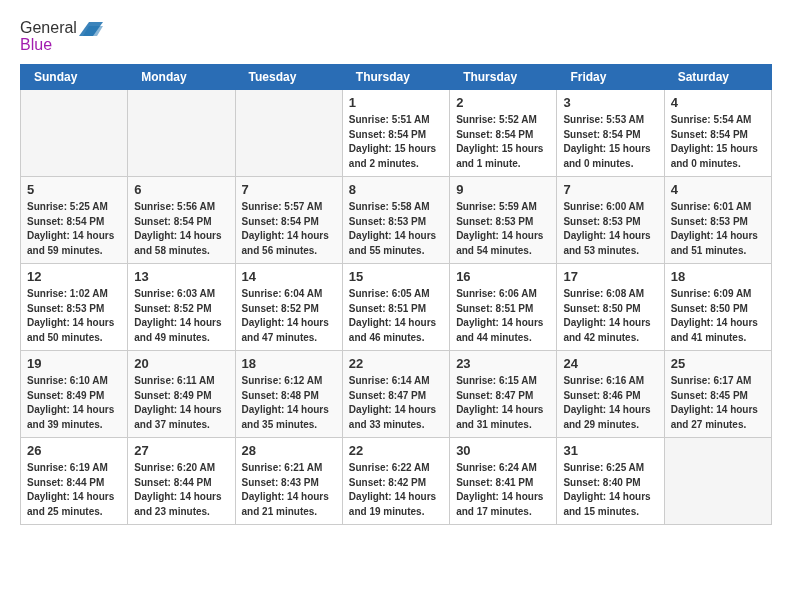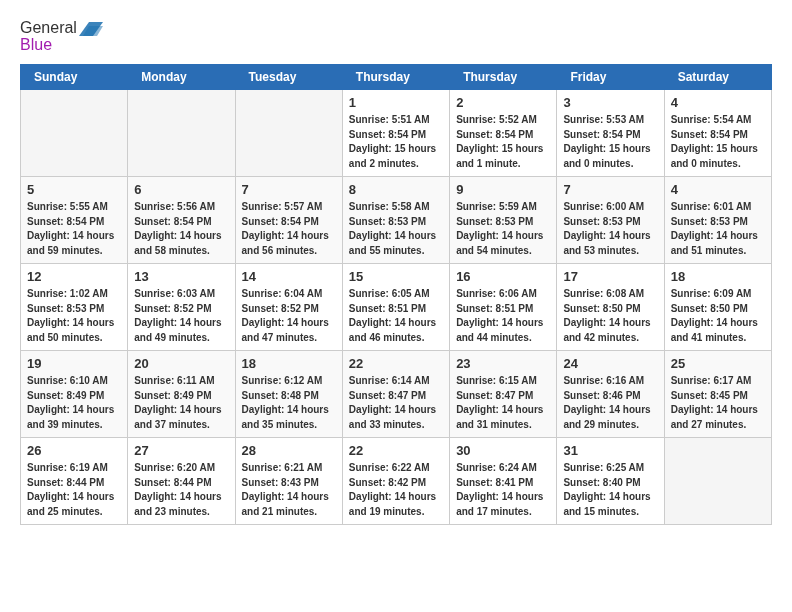--- a/index.html
+++ b/index.html
@@ -133,21 +133,21 @@
             <div class="day-info"><span>Sunrise: 5:53 AM</span><br><span>Sunset: 8:54 PM</span><br><span>Daylight: 15 hours</span><br><span>and 0 minutes.</span></div>
           </td>
           <td>
             <div class="day-num">4</div>
             <div class="day-info"><span>Sunrise: 5:54 AM</span><br><span>Sunset: 8:54 PM</span><br><span>Daylight: 15 hours</span><br><span>and 0 minutes.</span></div>
           </td>
         </tr>
         <tr class="row-even">
           <td>
             <div class="day-num">5</div>
-            <div class="day-info"><span>Sunrise: 5:55 AM</span><br><span>Sunset: 8:54 PM</span><br><span>Daylight: 14 hours</span><br><span>and 59 minutes.</span></div>
+            <div class="day-info"><span>Sunrise: 5:25 AM</span><br><span>Sunset: 8:54 PM</span><br><span>Daylight: 14 hours</span><br><span>and 59 minutes.</span></div>
           </td>
           <td>
             <div class="day-num">6</div>
             <div class="day-info"><span>Sunrise: 5:56 AM</span><br><span>Sunset: 8:54 PM</span><br><span>Daylight: 14 hours</span><br><span>and 58 minutes.</span></div>
           </td>
           <td>
             <div class="day-num">7</div>
             <div class="day-info"><span>Sunrise: 5:57 AM</span><br><span>Sunset: 8:54 PM</span><br><span>Daylight: 14 hours</span><br><span>and 56 minutes.</span></div>
           </td>
           <td>

